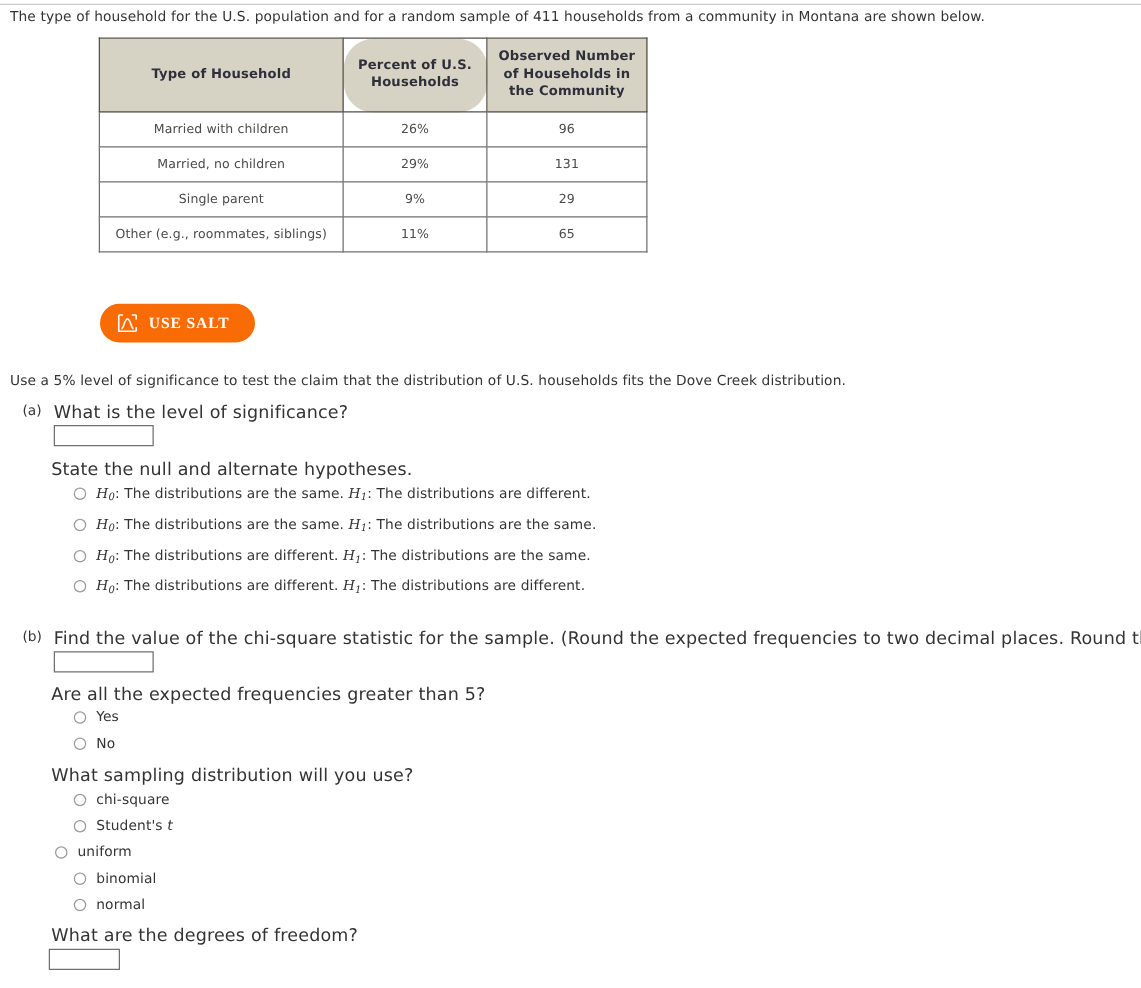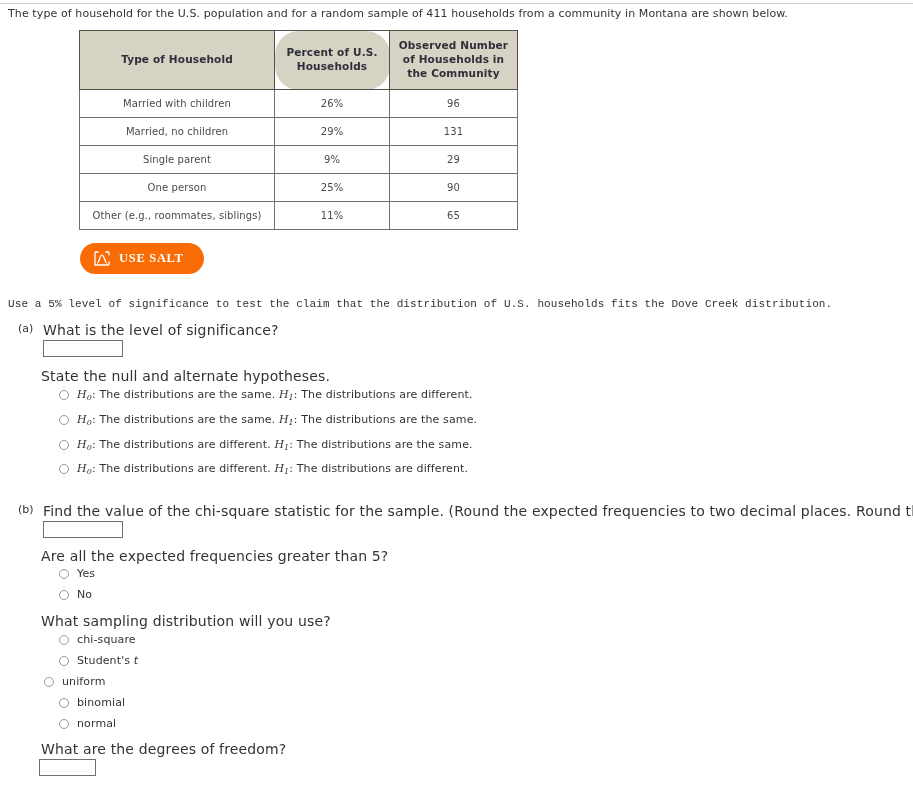--- a/index.html
+++ b/index.html
@@ -99,21 +99,20 @@
     flex: 0 0 auto;
   }
 
   
   .stmt {
     position: absolute;
     font-size: 11px;
     color: #333333;
     letter-spacing: 0.1px;
     white-space: nowrap;
-    font-family: Liberation Mono, monospace;
   }
   .part-label {
     position: absolute;
     font-size: 11px;
     color: #333333;
     white-space: nowrap;
   }
   .sub-q {
     position: absolute;
     font-size: 14px;
@@ -187,25 +186,20 @@
         <td>Married, no children</td>
         <td>29%</td>
         <td>131</td>
       </tr>
       <tr>
         <td>Single parent</td>
         <td>9%</td>
         <td>29</td>
       </tr>
       <tr>
-        <td>One person</td>
-        <td>25%</td>
-        <td>90</td>
-      </tr>
-      <tr>
         <td>Other (e.g., roommates, siblings)</td>
         <td>11%</td>
         <td>65</td>
       </tr>
     </tbody>
   </table>
 
   <button class="salt-btn">
     <span class="salt-icon">
       <svg width="16" height="15" viewBox="0 0 16 15">

